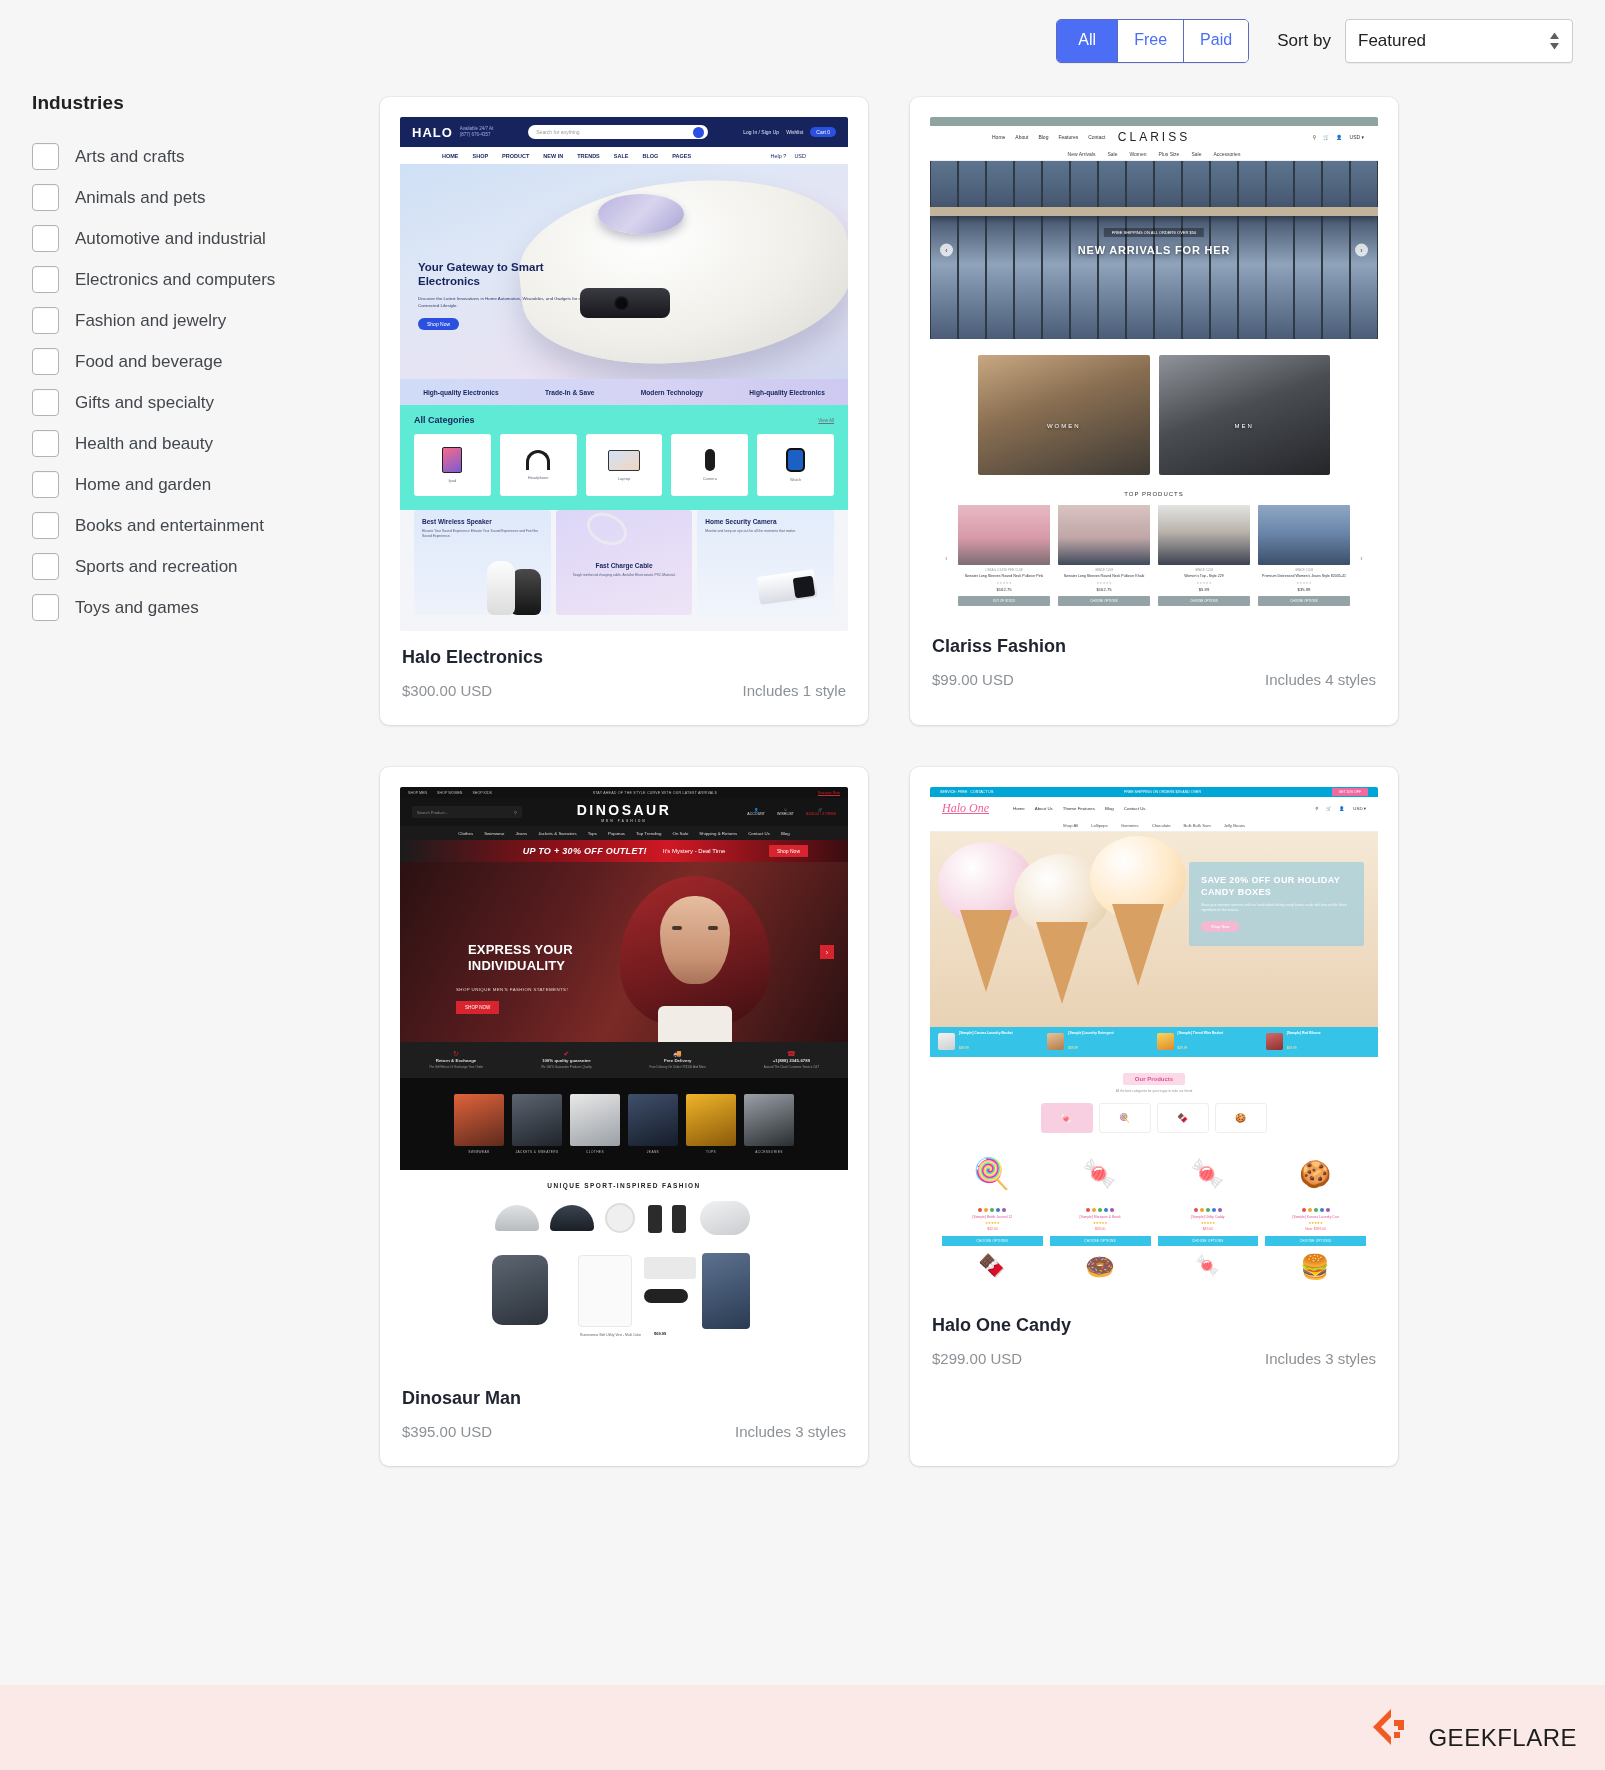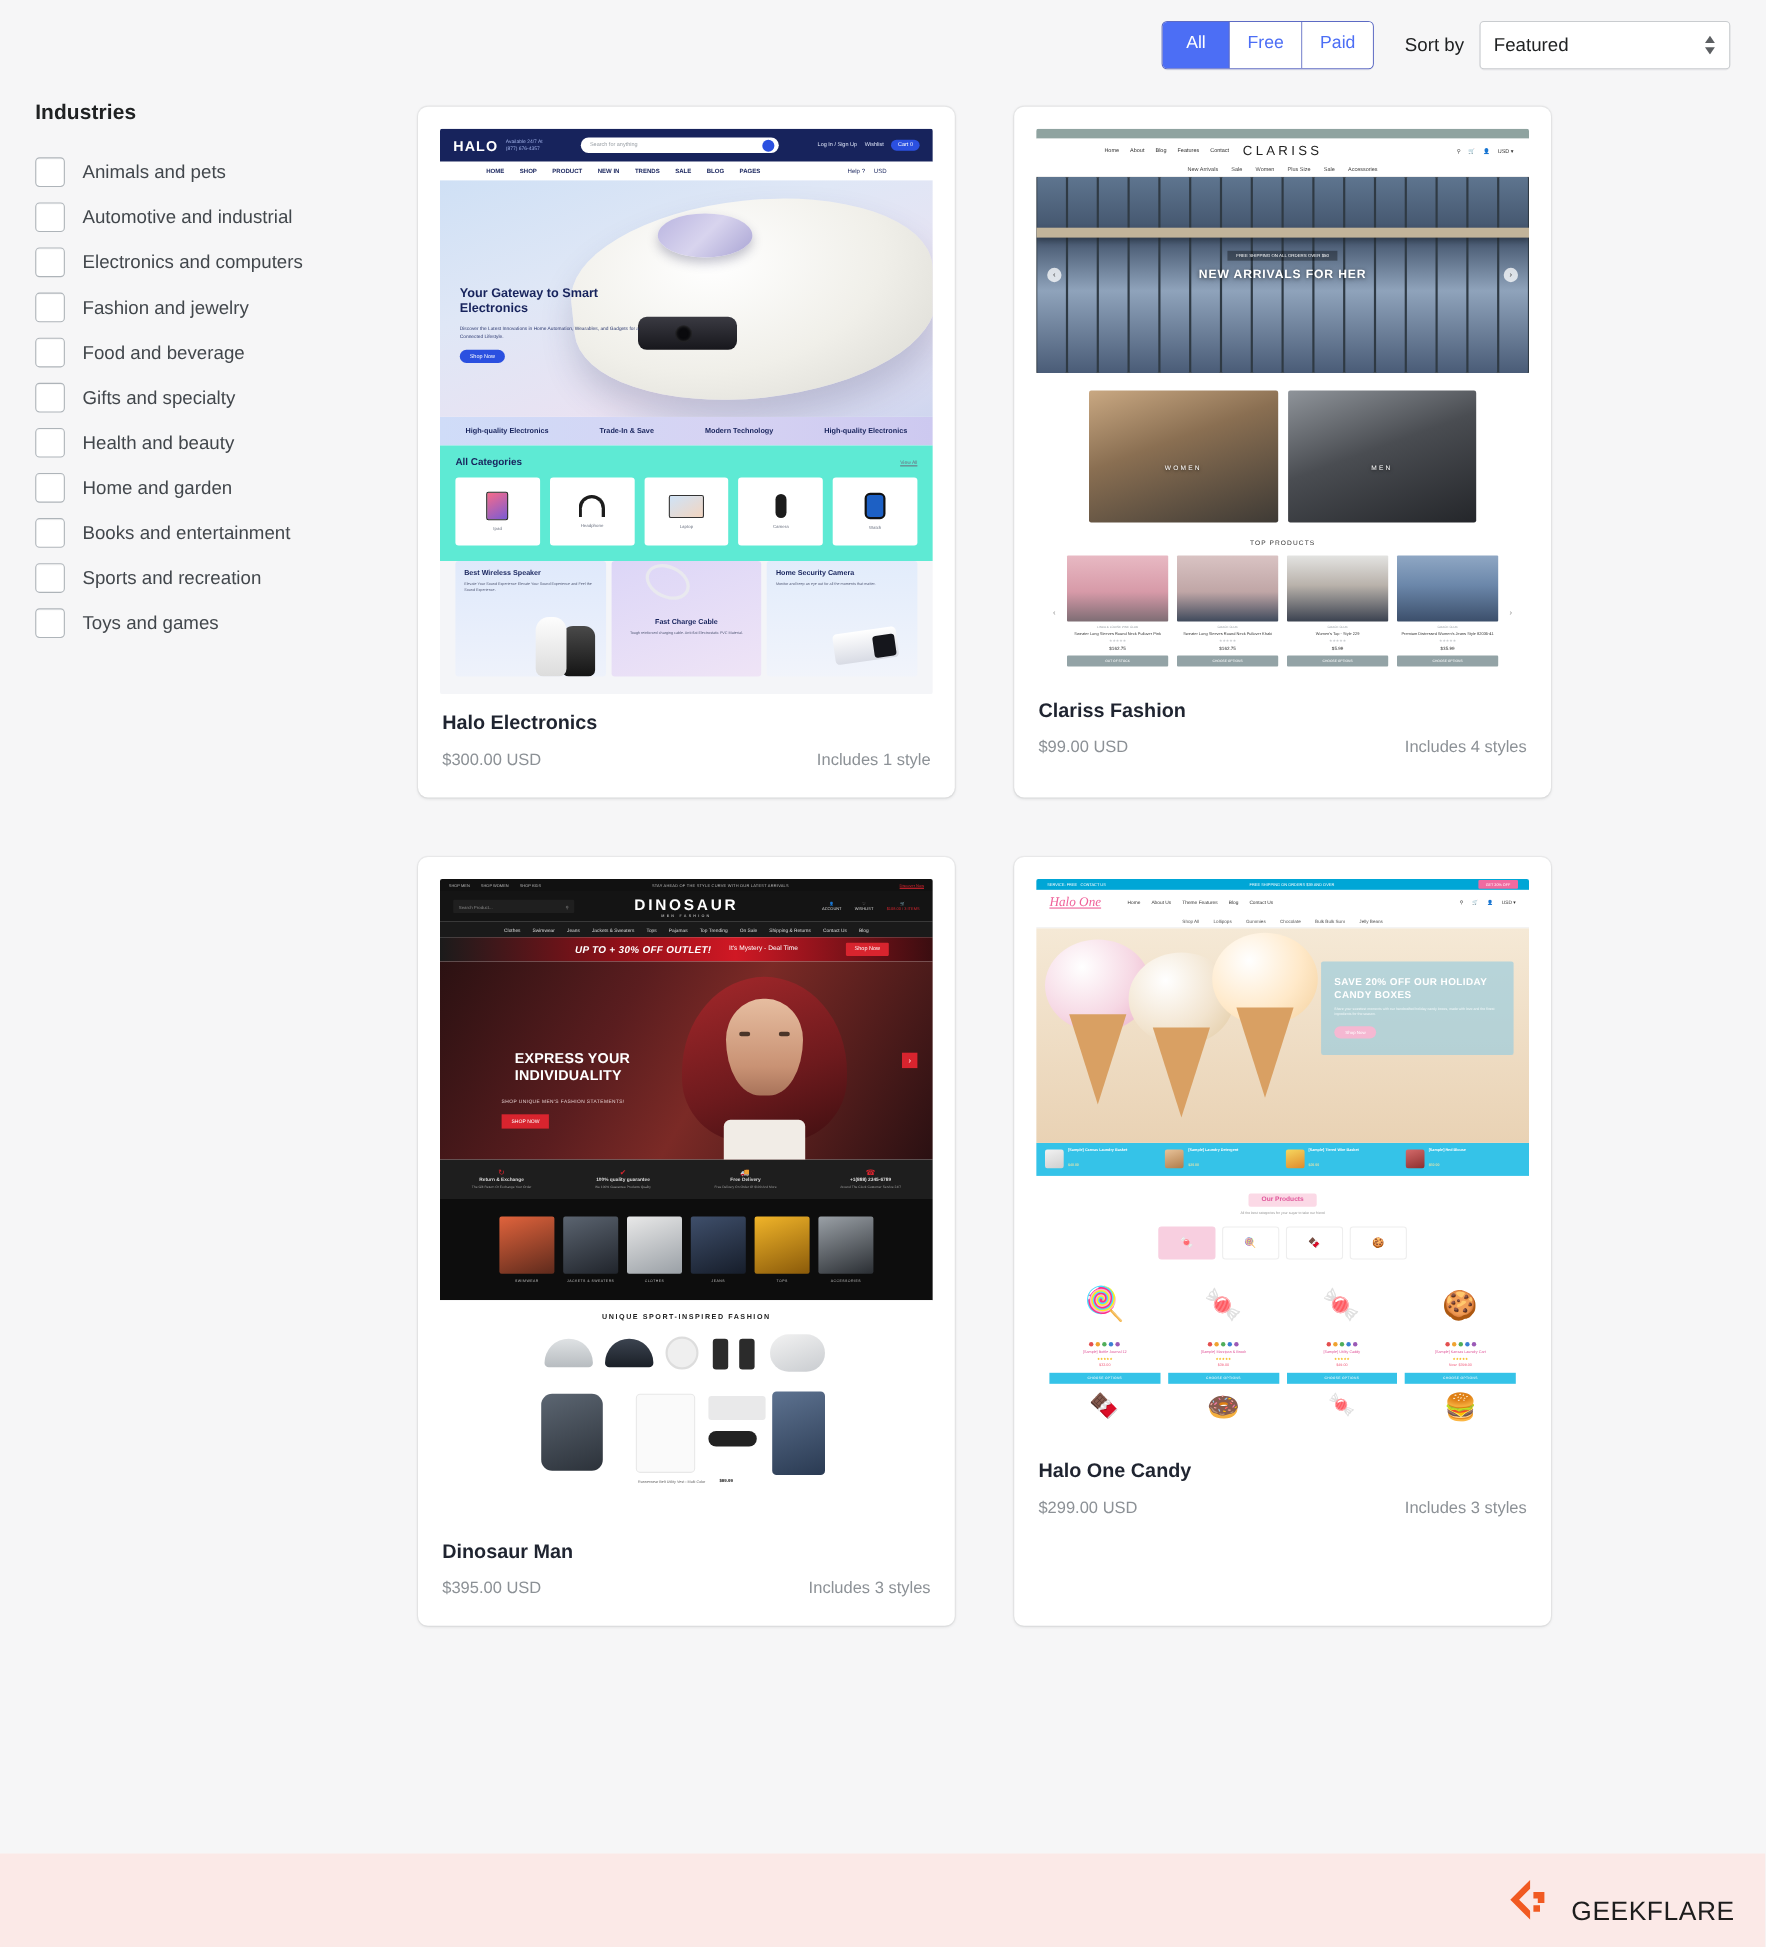--- a/index.html
+++ b/index.html
@@ -68,21 +68,21 @@
     background:#fff; flex:0 0 auto; box-shadow:inset 0 1px 1px rgba(0,0,0,.03);
   }
   .filter-row .lbl{
     margin-left:16px; font-size:17px; color:#42474c;
   }
 
   
   .grid{
     position:absolute; left:380px; top:97px;
     width:1018px;
-    display:grid; grid-template-columns:488px 488px; gap:54px;
+    display:grid; grid-template-columns:488px 488px; gap:42px;
   }
   .card{
     background:#ffffff; border-radius:9px;
     box-shadow:0 1px 3px rgba(22,29,37,.12), 0 0 0 1px rgba(22,29,37,.04);
     overflow:hidden; display:flex; flex-direction:column;
     cursor:pointer;
   }
   .thumb{
     margin:20px 20px 0 20px; border-radius:2px; overflow:hidden;
     background:#fff; position:relative;
@@ -288,20 +288,24 @@
         </svg>
     </div>
   </div>
 </div>
 
 <div class="sidebar">
   <h2>Industries</h2>
 
   <div class="filter-row">
     <div class="cbox"></div>
+    <div class="lbl">Arts and crafts</div>
+  </div>
+  <div class="filter-row">
+    <div class="cbox"></div>
     <div class="lbl">Animals and pets</div>
   </div>
   <div class="filter-row">
     <div class="cbox"></div>
     <div class="lbl">Automotive and industrial</div>
   </div>
   <div class="filter-row">
     <div class="cbox"></div>
     <div class="lbl">Electronics and computers</div>
   </div>

